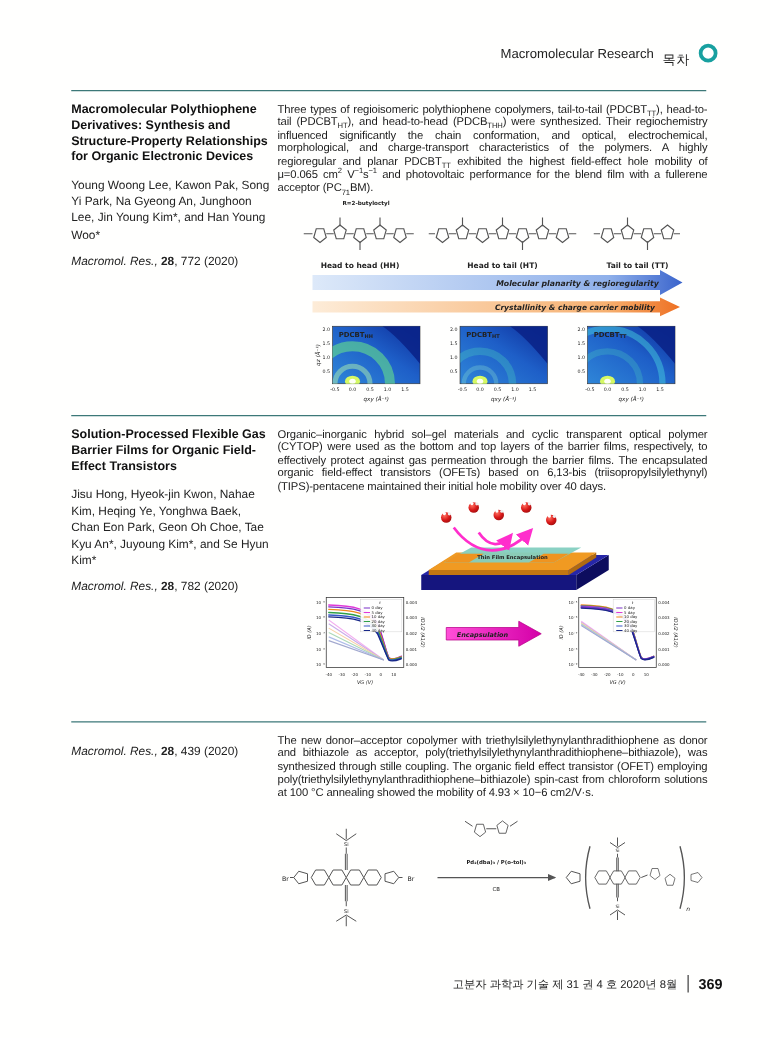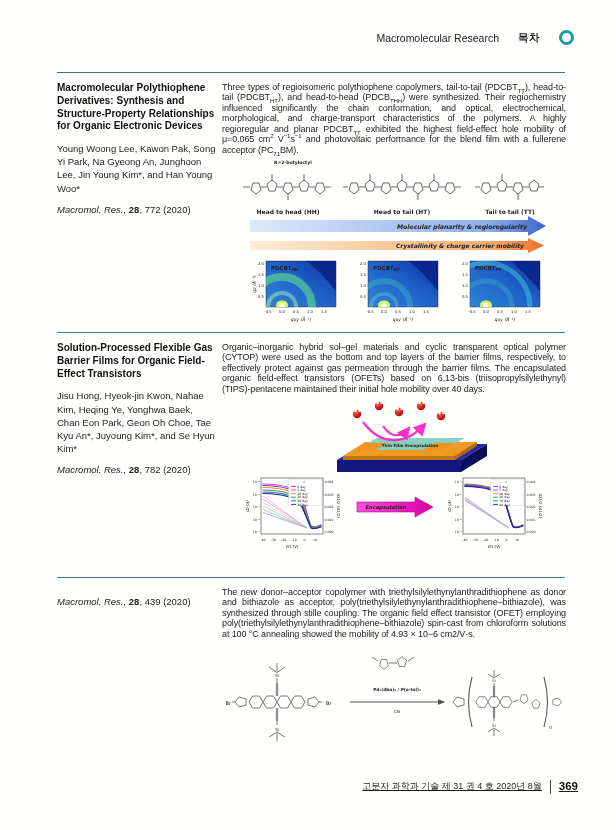--- a/index.html
+++ b/index.html
@@ -1,32 +1,32 @@
 <!DOCTYPE html>
 <html><head>
 <meta charset="utf-8">
 <style>
   html,body{margin:0;padding:0;background:#ffffff;}
   .page{position:relative;width:616px;height:830px;background:#fffffe;overflow:hidden;
         font-family:"Liberation Sans",sans-serif;color:#1b1b1b;}
-  .hdr{position:absolute;top:30px;right:42px;display:flex;align-items:center;gap:19px;font-size:10.5px;color:#222;}
-  .hdr .sect{font-weight:bold;letter-spacing:.5px;}
+  .hdr{position:absolute;top:30px;right:42px;display:flex;align-items:center;gap:7px;font-size:10.5px;color:#222;}
+  .hdr .sect{font-weight:normal;letter-spacing:.5px;margin-top:11px;}
   .ring{width:9px;height:9px;border:3px solid #18a0a0;border-radius:50%;background:#fff;}
   .rule{position:absolute;left:57px;width:508px;border:none;border-top:1.6px solid #3c7878;margin:0;}
   .article{position:absolute;left:0;width:616px;}
   .lcol{position:absolute;left:57px;width:160px;}
   .rcol{position:absolute;left:222px;width:344px;}
   .title{font-size:10px;font-weight:700;line-height:1.28;color:#101010;overflow-wrap:anywhere;margin:0;}
   .authors{font-size:9.5px;line-height:1.38;margin:9px 0 0 0;color:#222;}
   .cite{font-size:9.5px;margin:9px 0 0 0;color:#222;}
   .abs{font-size:9px;line-height:1.16;text-align:justify;margin:0;letter-spacing:-0.1px;color:#1c1c1c;}
   .abs sub,.abs sup{font-size:68%;line-height:0;}
   figure{margin:0;}
   svg text{font-family:"DejaVu Sans","Liberation Sans",sans-serif;fill:#222;}
-  .ftr{position:absolute;top:780px;right:38px;display:flex;align-items:flex-start;gap:8px;text-decoration:underline;}
+  .ftr{position:absolute;top:780px;right:38px;display:flex;align-items:flex-end;gap:8px;}
   .ftr .issue{font-size:9px;color:#222;}
   .ftr .vbar{width:1px;height:14px;background:#444;}
   .ftr .pnum{font-size:11.5px;font-weight:700;color:#111;}
 </style>
 </head>
 <body>
 
 <div class="page">
 
   <div class="hdr">

